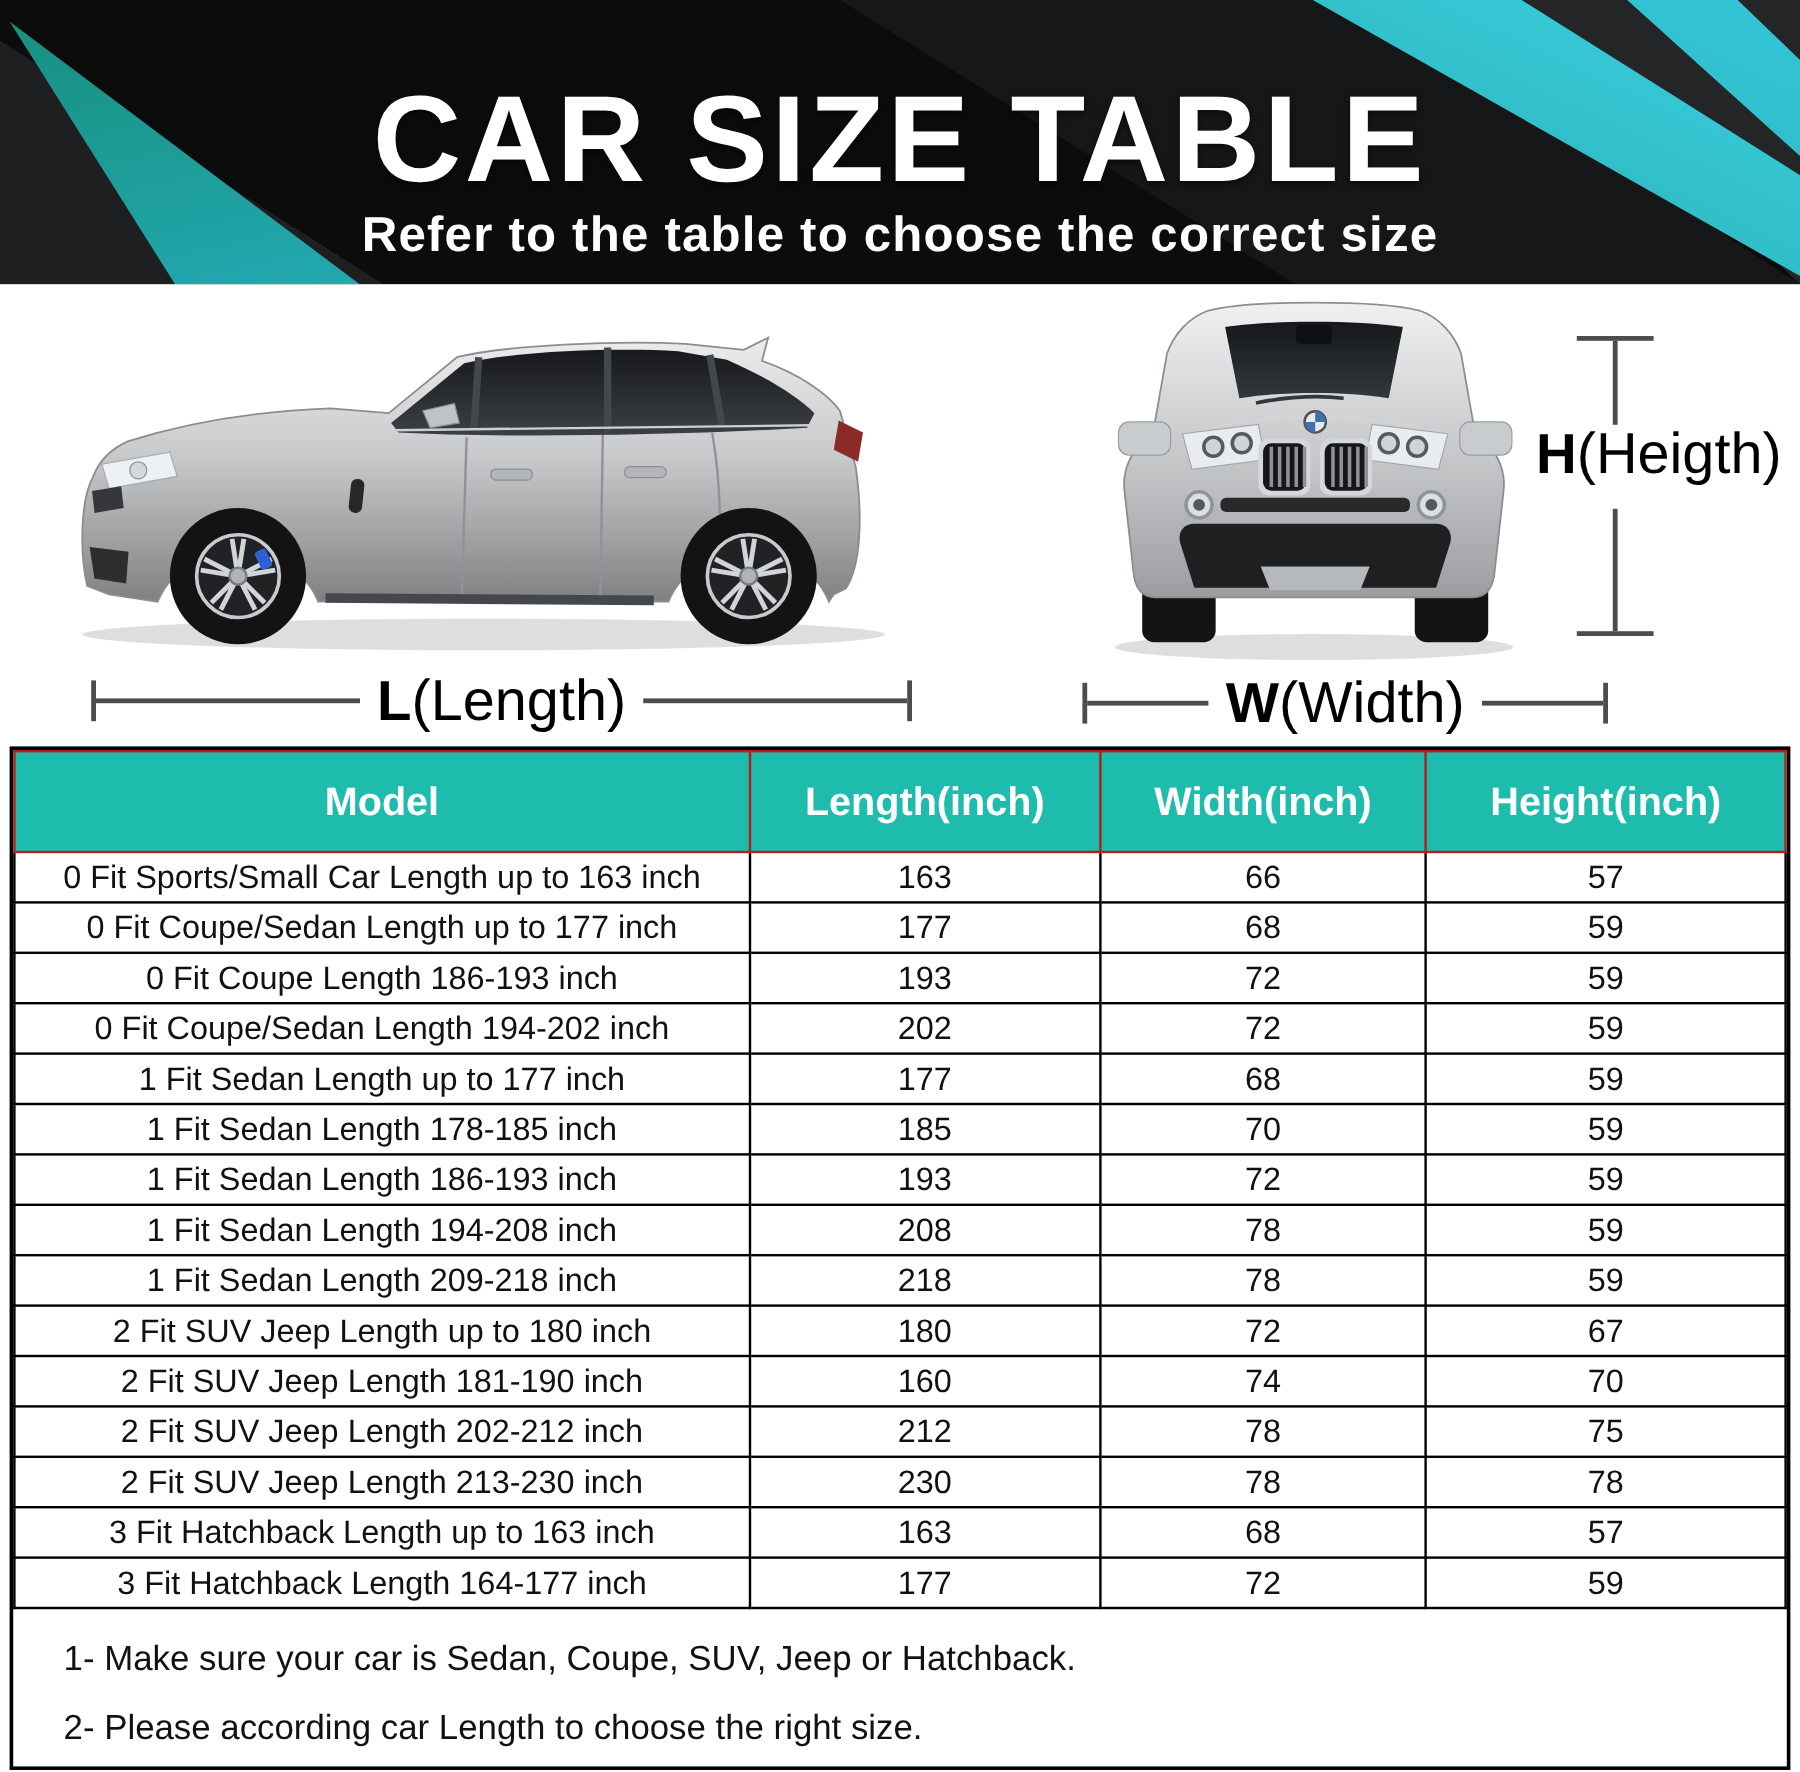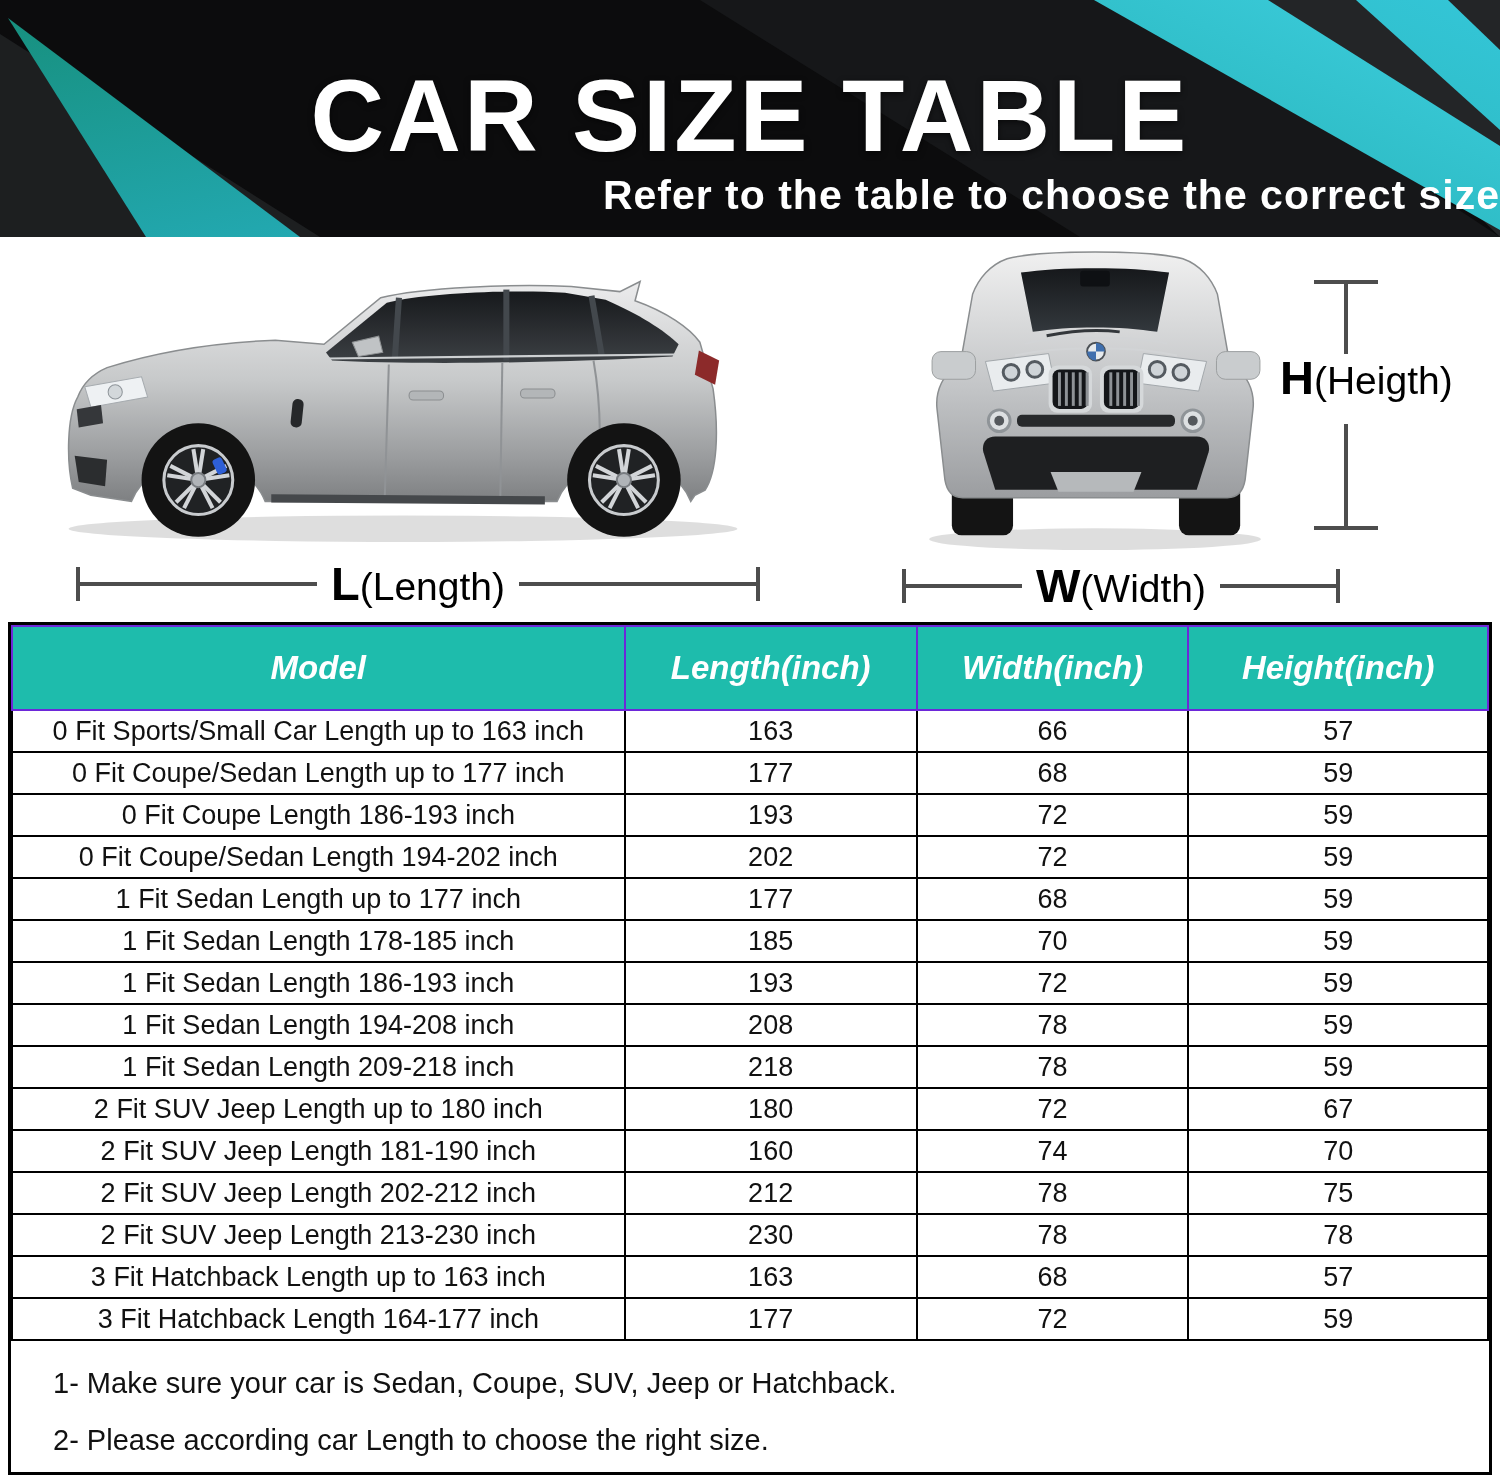--- a/index.html
+++ b/index.html
@@ -14,49 +14,49 @@
   .acc-gray-right{background:#232527;clip-path:polygon(1255px 0px,1500px 0px,1500px 237px);}
   .acc-teal-left{background:linear-gradient(168deg,#17907f 4%,#23a9b2 55%,#3cbde4 100%);
                  clip-path:polygon(8px 18px,300px 237px,146px 237px);}
   .acc-teal-r1{background:linear-gradient(205deg,#3ecfe0 0%,#24b0b4 45%,#179a87 95%);
                clip-path:polygon(1094px 0px,1268px 0px,1500px 146px,1500px 230px);}
   .acc-teal-r2{background:linear-gradient(205deg,#34c6d8 0%,#1b9d8b 90%);
                clip-path:polygon(1356px 0px,1448px 0px,1500px 50px,1500px 130px);}
   .banner-title{position:absolute;left:0;right:0;top:48px;margin:12px;text-align:center;
                 color:#fff;font-size:102px;font-weight:700;letter-spacing:3px;line-height:1.1;
                 text-shadow:0 2px 6px rgba(0,0,0,.6);}
-  .banner-sub{position:absolute;left:0;right:0;top:172px;margin:0;text-align:right;
+  .banner-sub{position:absolute;left:0;right:0;top:172px;margin:0;text-align:center;
               color:#fff;font-size:41px;font-weight:700;letter-spacing:1px;}
 
   
   .diagram{position:absolute;left:0;top:237px;width:1500px;height:385px;background:#fff;}
   .svg-side{position:absolute;left:38px;top:8px;width:730px;height:304px;}
   .svg-front{position:absolute;left:896px;top:4px;width:400px;height:316px;}
 
   .dim{position:absolute;display:flex;align-items:center;}
   .dim .tick{width:4px;height:34px;background:#4d4d4d;}
   .dim .bar{flex:1;height:4px;background:#4d4d4d;}
   .dim-lbl{padding:0 14px;white-space:nowrap;color:#000;}
   .dim-lbl .big{font-size:47px;font-weight:700;}
-  .dim-lbl .rest{font-size:39px;font-weight:500;}
+  .dim-lbl .rest{font-size:48px;font-weight:500;}
   .dim-l{left:76px;top:319px;width:684px;}
   .dim-w{left:902px;top:321px;width:438px;}
   .dim-h{position:absolute;left:1314px;top:43px;width:64px;height:250px;}
   .dim-h .htick{position:absolute;left:0;width:64px;height:4px;background:#4d4d4d;}
   .dim-h .ht-top{top:0;} .dim-h .ht-bot{bottom:0;}
   .dim-h .hseg{position:absolute;left:30px;width:4px;background:#4d4d4d;}
   .dim-h .hs1{top:4px;height:70px;} .dim-h .hs2{bottom:4px;height:102px;}
   .dim-h-label{position:absolute;left:1266px;top:113px;white-space:nowrap;color:#000;}
 
   
   .table-box{position:absolute;left:8px;right:8px;top:622px;bottom:2px;
              border:3px solid #000;background:#fff;box-sizing:border-box;}
   table.size{width:100%;border-collapse:collapse;table-layout:fixed;}
   table.size th{background:#1ebcac;color:#fff;font-size:33px;font-weight:700;
-                height:80px;border:2px solid #6d28d9;text-align:center;font-style:italic;}
+                height:80px;border:2px solid #b91c1c;text-align:center;}
   table.size td{height:38px;font-size:27px;color:#111;text-align:center;
                 border:2px solid #000;background:#fff;overflow:hidden;white-space:nowrap;}
   .notes{padding:26px 10px 0 38px;font-size:29px;color:#111;}
   .notes p{margin:0 0 24px 4px;}
 </style>
 </head>
 <body>
 
 <div class="page">
 

